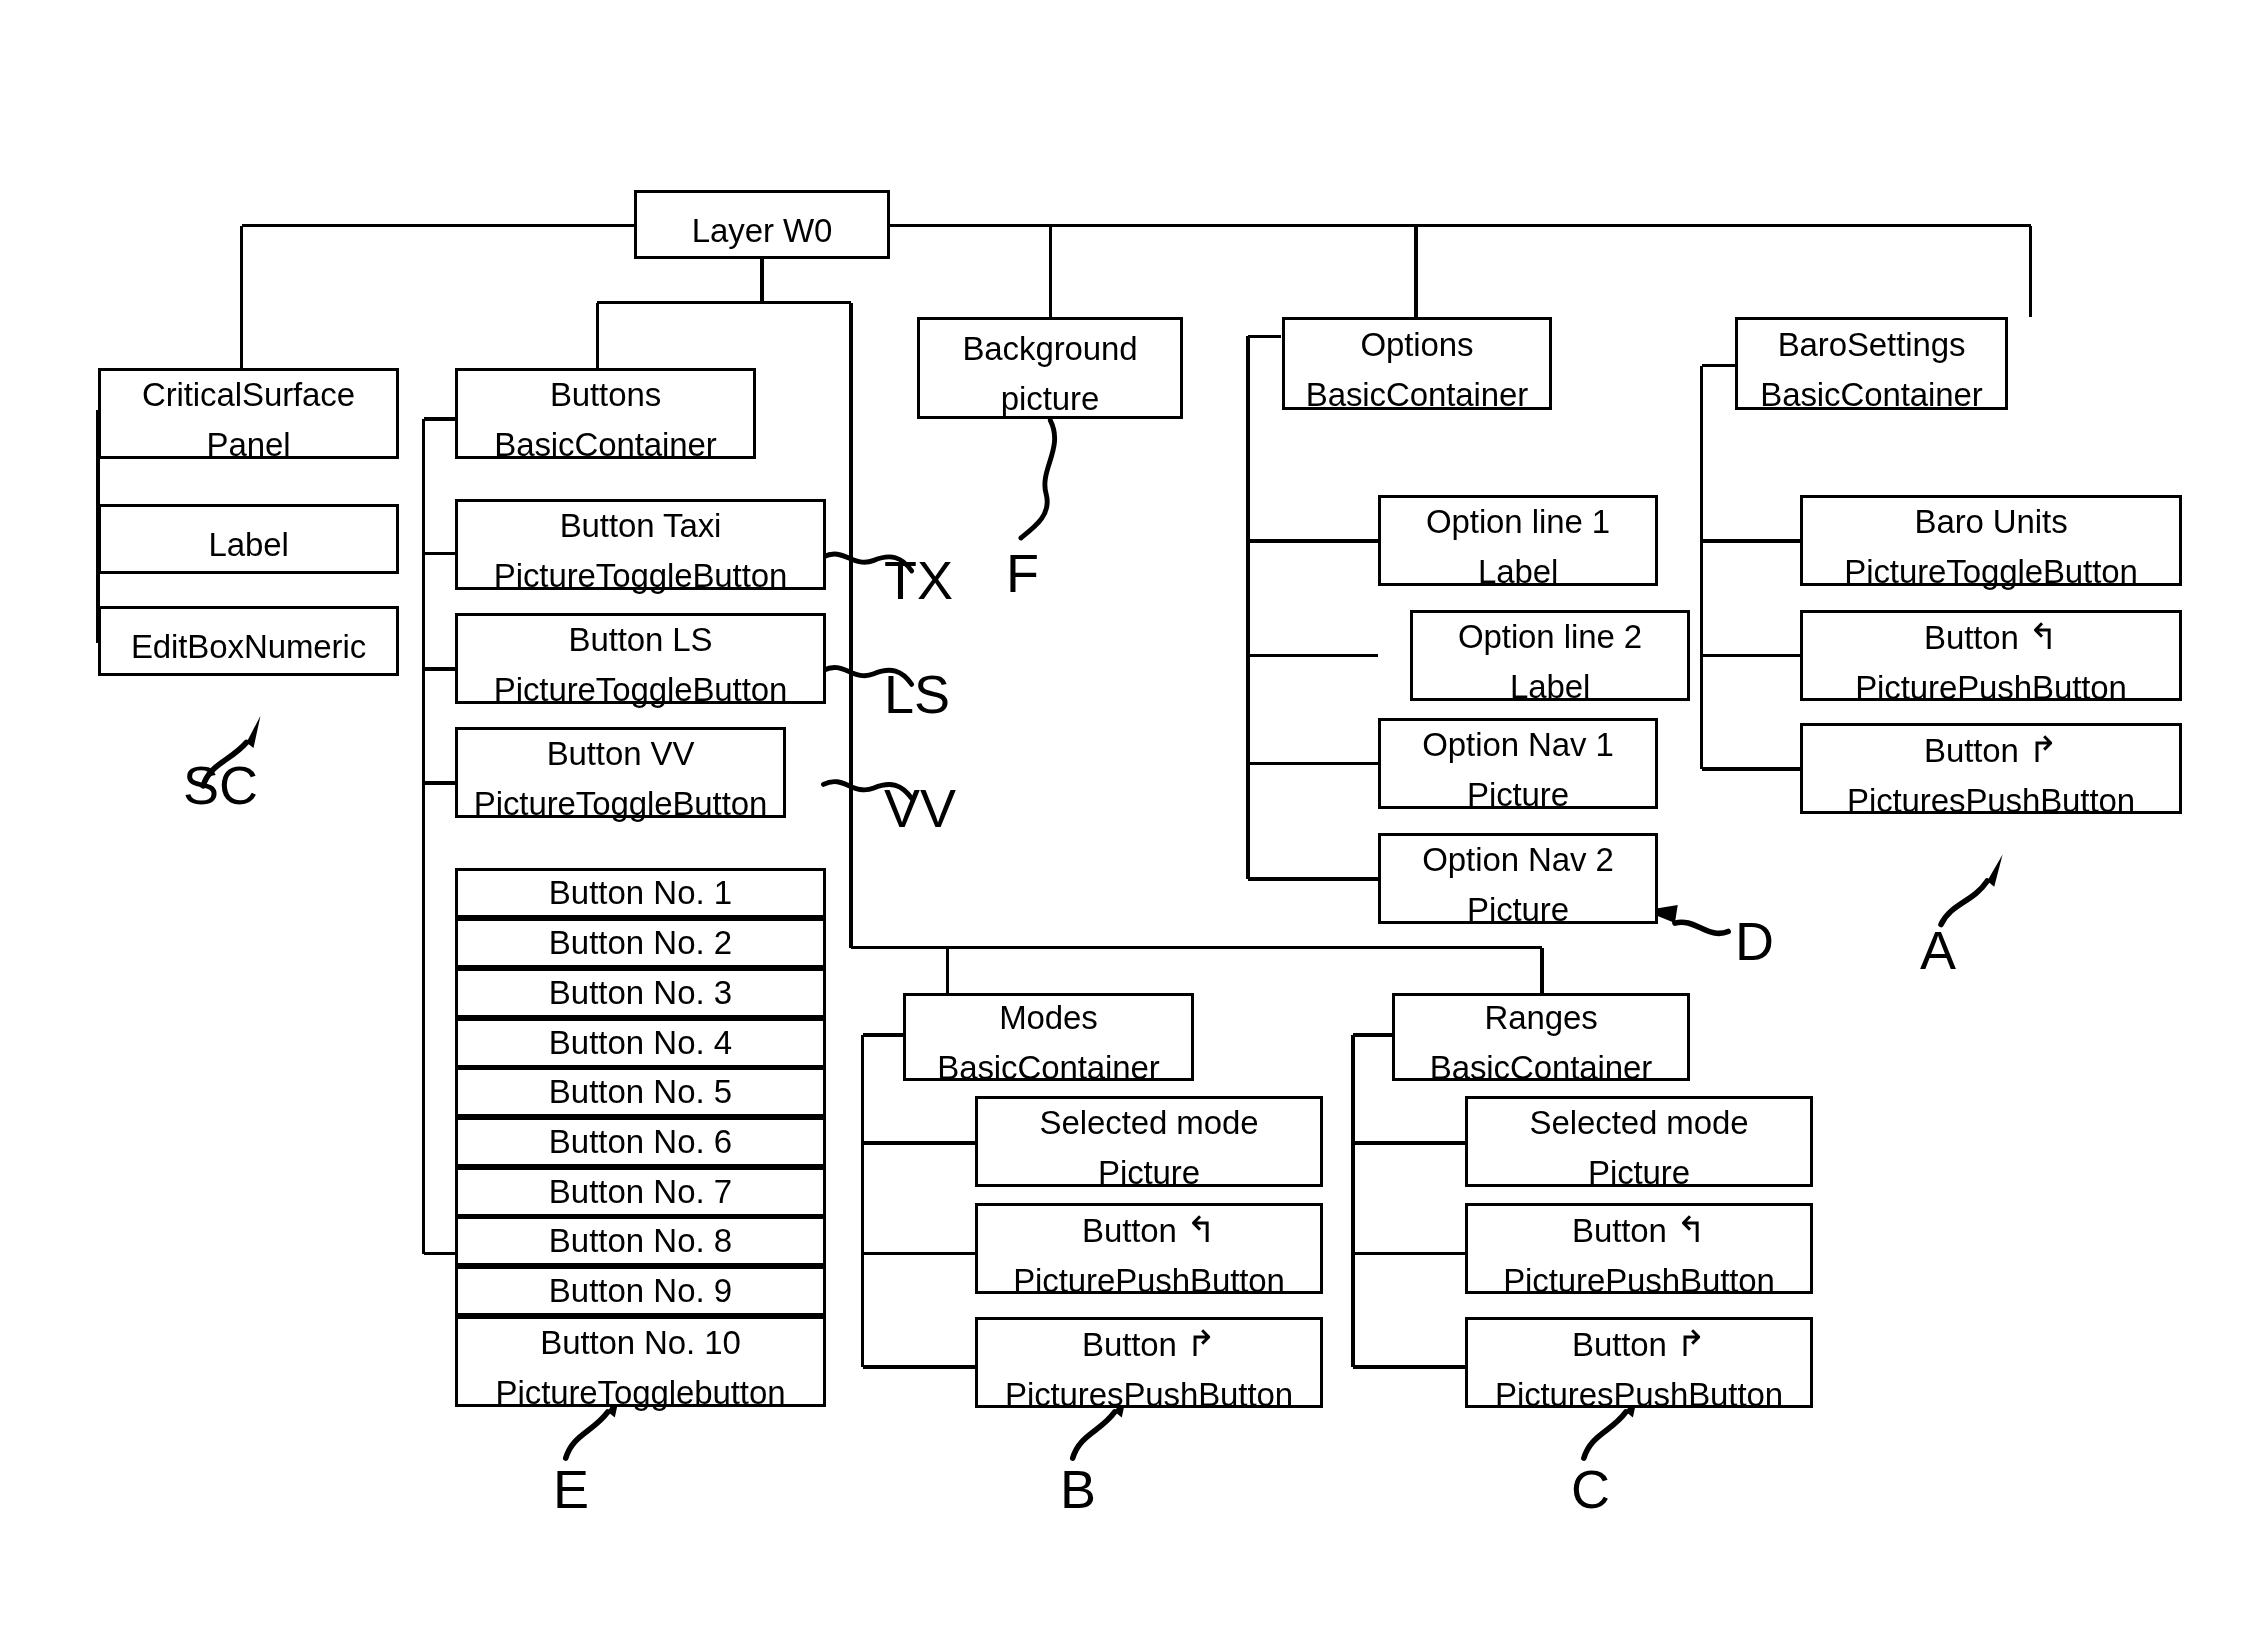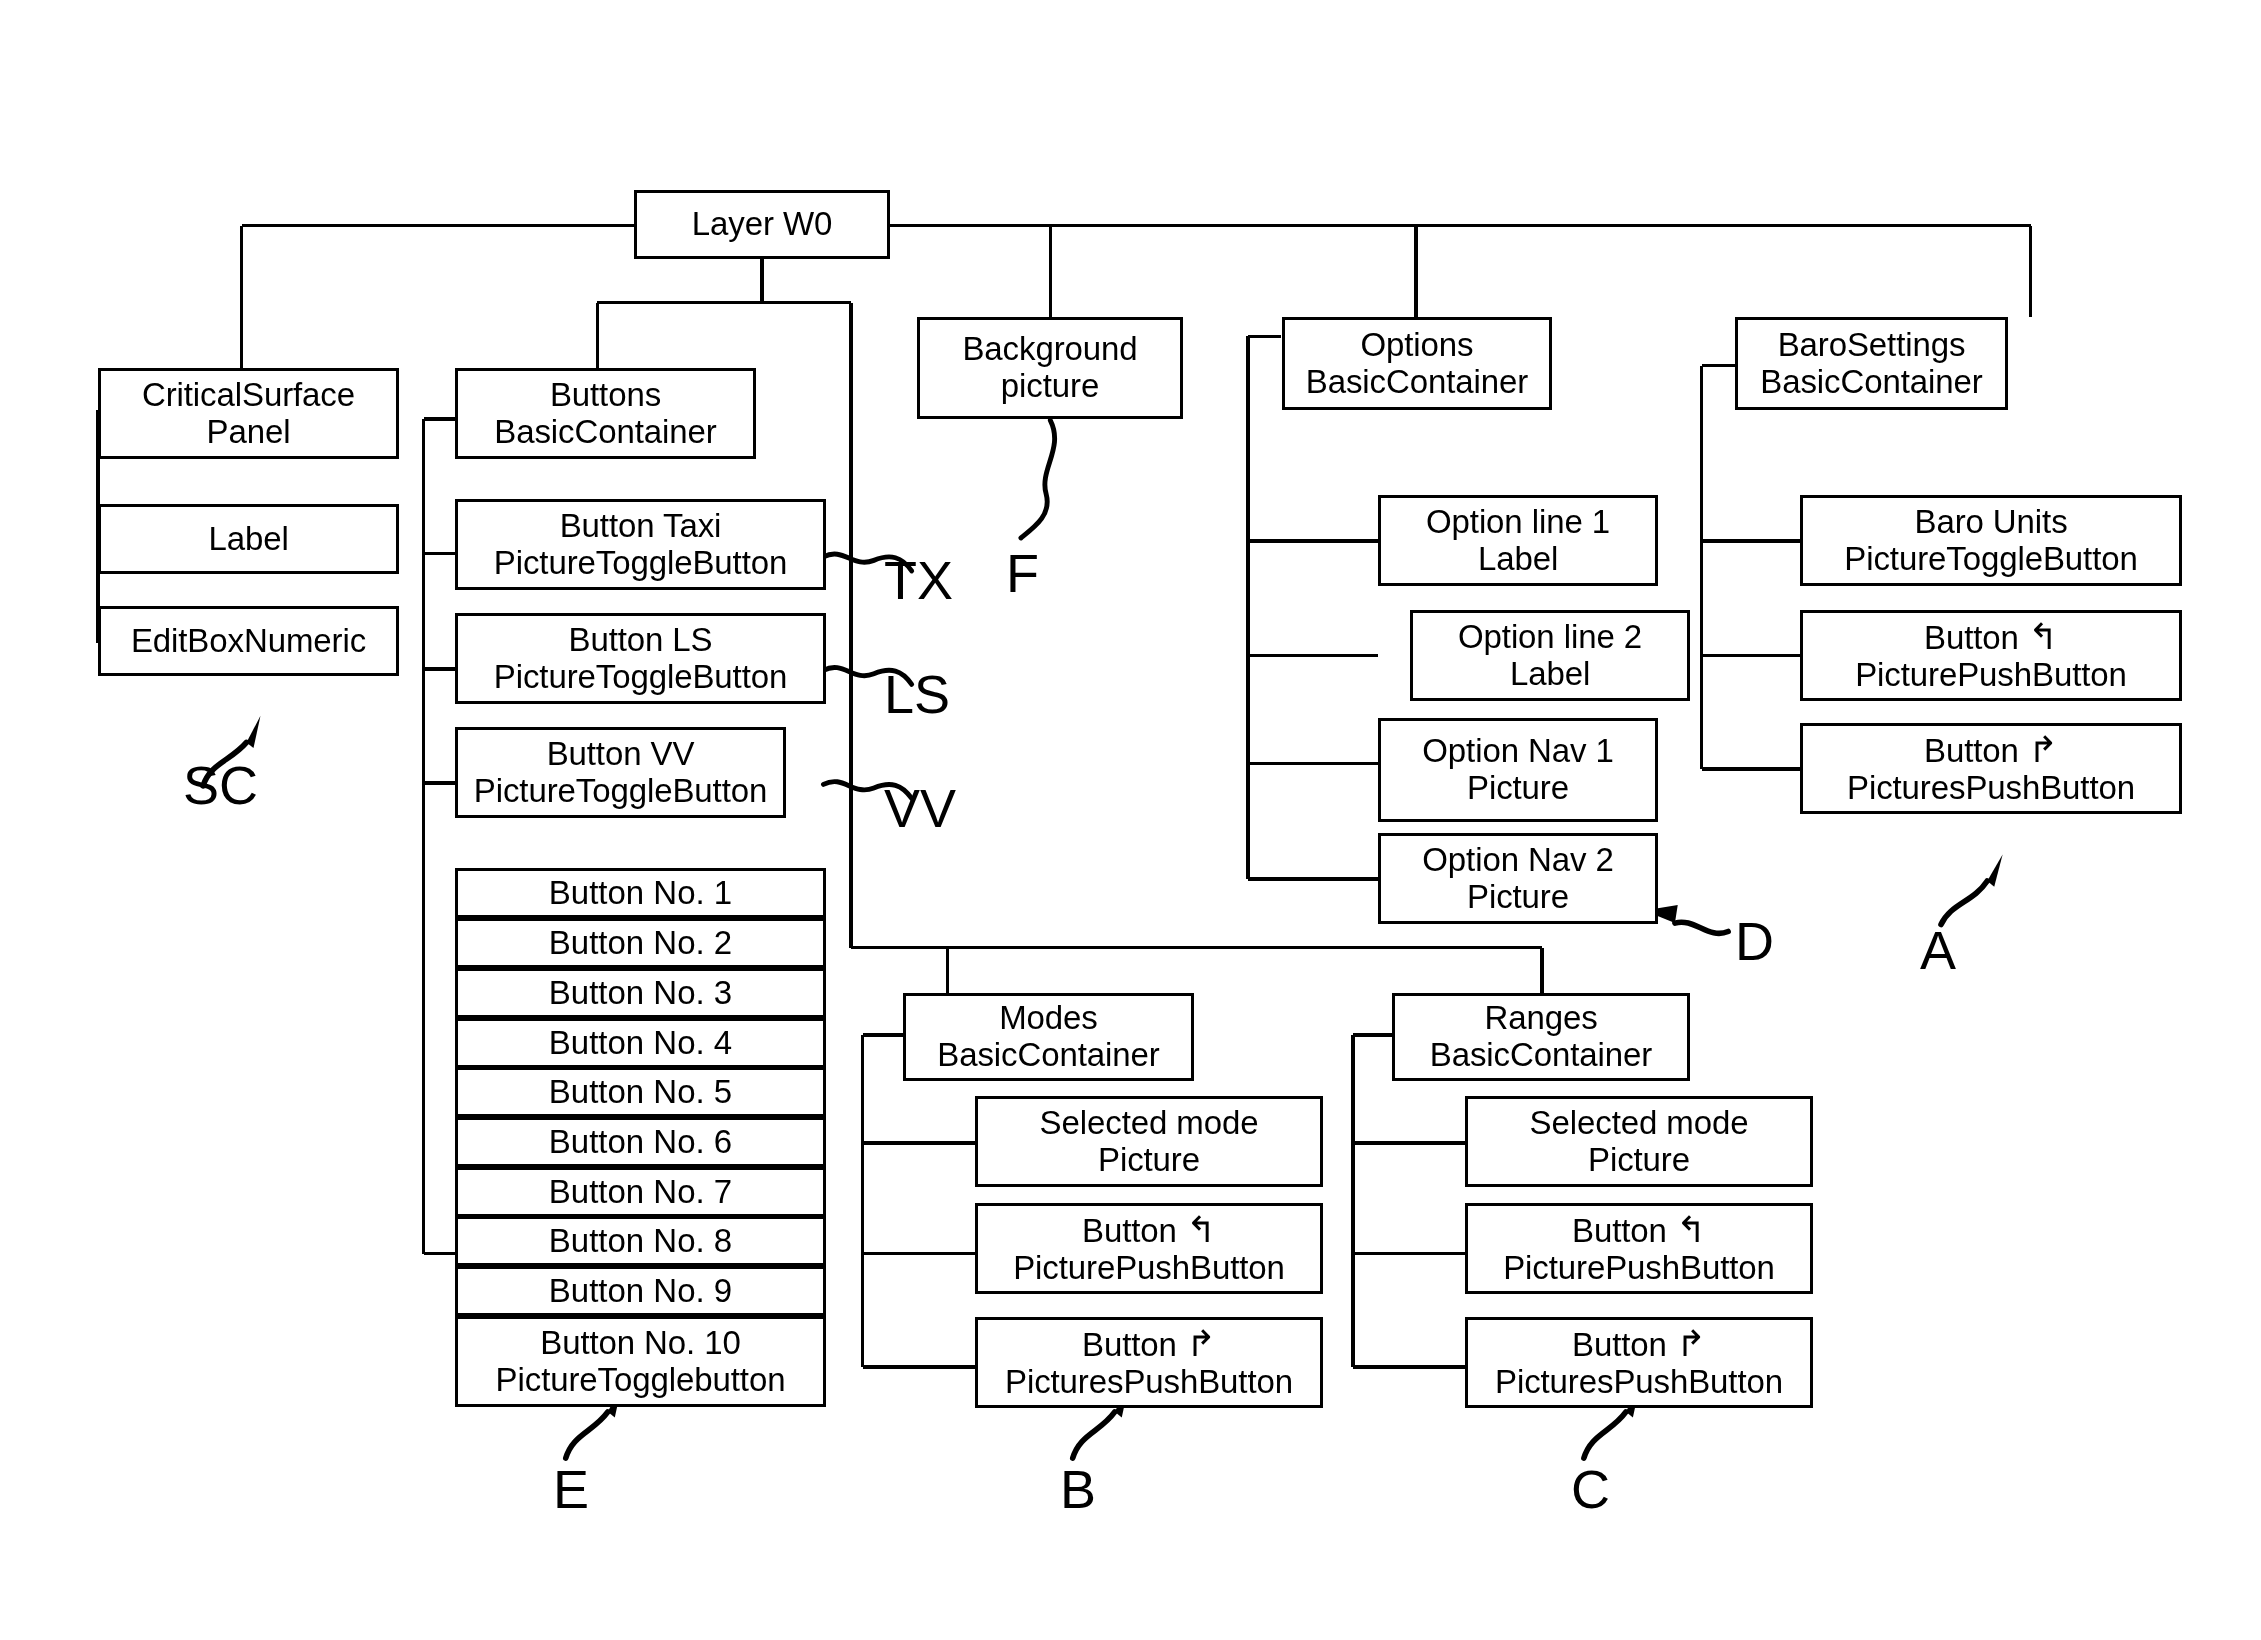--- a/index.html
+++ b/index.html
@@ -3,21 +3,21 @@
 <meta charset="utf-8">
 <style>
   html,body{margin:0;padding:0;background:#ffffff;}
   body{font-family:"Liberation Sans", sans-serif;}
   #page{position:relative;width:2261px;height:1641px;background:#ffffff;overflow:hidden;}
   #svg-layer{position:absolute;left:0;top:0;width:2261px;height:1641px;}
 
   .node{position:absolute;box-sizing:border-box;border:3.5px solid #000;background:#fff;
         display:flex;flex-direction:column;align-items:center;justify-content:center;
         text-align:center;color:#000;font-size:33px;line-height:1.12;letter-spacing:-0.1px;}
-  .node .ln{display:block;white-space:nowrap;}
+  .node .ln{display:block;white-space:nowrap;margin-top:13px;}
 
   
   .stackrow{position:absolute;box-sizing:border-box;border:3.5px solid #000;background:#fff;
         display:flex;align-items:center;justify-content:center;text-align:center;
         color:#000;font-size:33px;line-height:1.05;}
 
   .reflabel{position:absolute;color:#000;font-size:54px;line-height:1;}
 
   .arrowglyph{font-size:36px;}
 </style>
@@ -188,21 +188,21 @@
     <span class="ln">BasicContainer</span>
   </div>
   <div class="node" style="left:1378px;top:495px;width:280px;height:91px;">
     <span class="ln">Option line 1</span>
     <span class="ln">Label</span>
   </div>
   <div class="node" style="left:1410px;top:610px;width:280px;height:91px;">
     <span class="ln">Option line 2</span>
     <span class="ln">Label</span>
   </div>
-  <div class="node" style="left:1378px;top:718px;width:280px;height:104px;">
+  <div class="node" style="left:1378px;top:718px;width:280px;height:91px;">
     <span class="ln">Option Nav 1</span>
     <span class="ln">Picture</span>
   </div>
   <div class="node" style="left:1378px;top:833px;width:280px;height:91px;">
     <span class="ln">Option Nav 2</span>
     <span class="ln">Picture</span>
   </div>
 
   <div class="node" style="left:1735px;top:317px;width:273px;height:93px;">
     <span class="ln">BaroSettings</span>

